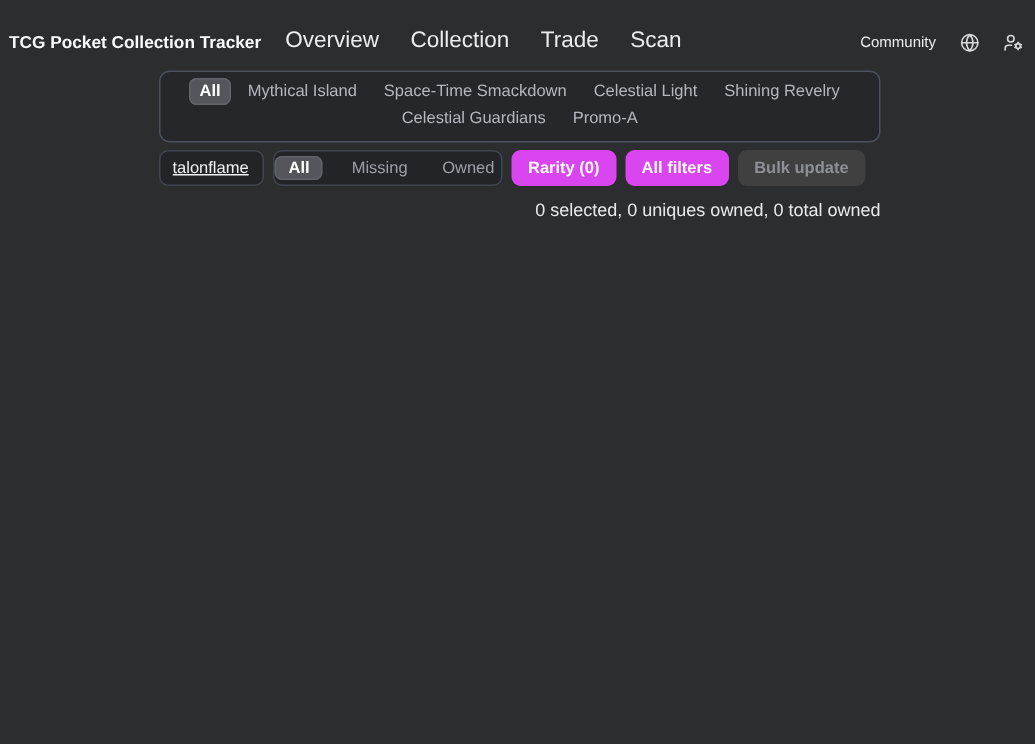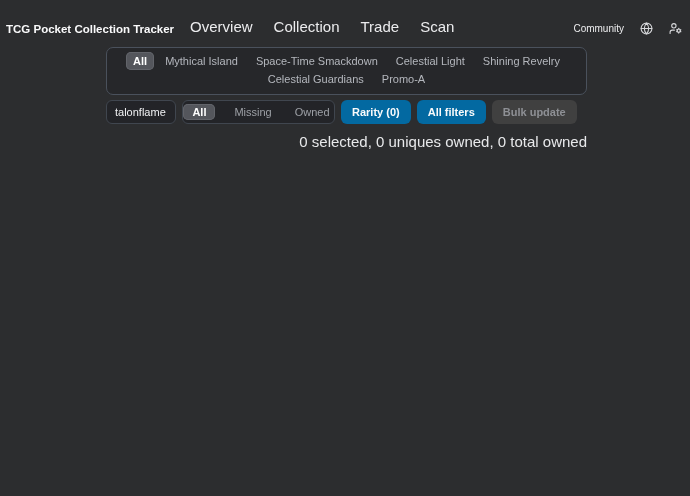--- a/index.html
+++ b/index.html
@@ -107,20 +107,21 @@
     width: 70px;
     height: 24px;
     background: #232428;
     border: 1px solid #40464f;
     border-radius: 6px;
     color: #f0f1f3;
     font-size: 11px;
     font-family: "Liberation Sans", sans-serif;
     padding: 0 8px;
     outline: none;
+    text-decoration: underline;
   }
   .ownership-tabs {
     box-sizing: border-box;
     width: 153px;
     border: 1px solid #40464f;
     border-radius: 6px;
     background: #232428;
     display: flex;
     align-items: center;
     justify-content: center;
@@ -148,35 +149,35 @@
     border: none;
     border-radius: 6px;
     font-size: 11px;
     font-weight: bold;
     font-family: "Liberation Sans", sans-serif;
     padding: 0 11px;
     cursor: pointer;
     white-space: nowrap;
   }
   .btn.dark {
-    background: #0369a1;
+    background: #d946ef;
     color: #fafafb;
   }
   .btn.muted {
     background: #404040;
     color: #8e9095;
     text-align: center;
   }
 
   
   .stats-line {
     margin-top: 9px;
     width: 481px;
     text-align: right;
-    font-size: 15px;
+    font-size: 12px;
     color: #e8e9eb;
   }
 </style>
 </head>
 <body>
 
 <div class="topbar">
   <div class="app-title">TCG Pocket Collection Tracker</div>
   <div class="topnav">
     <div class="nav-item">Overview</div>

